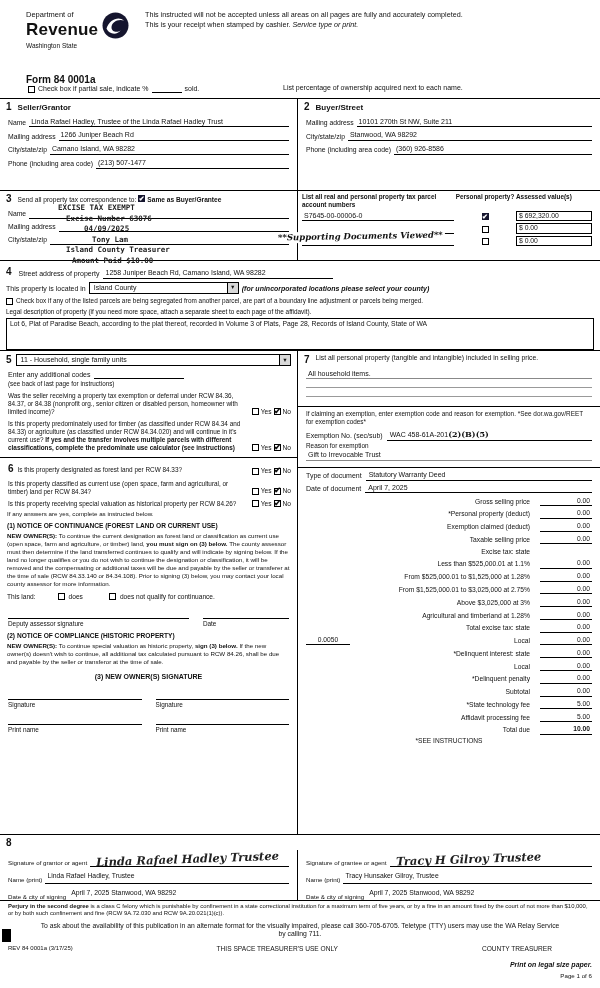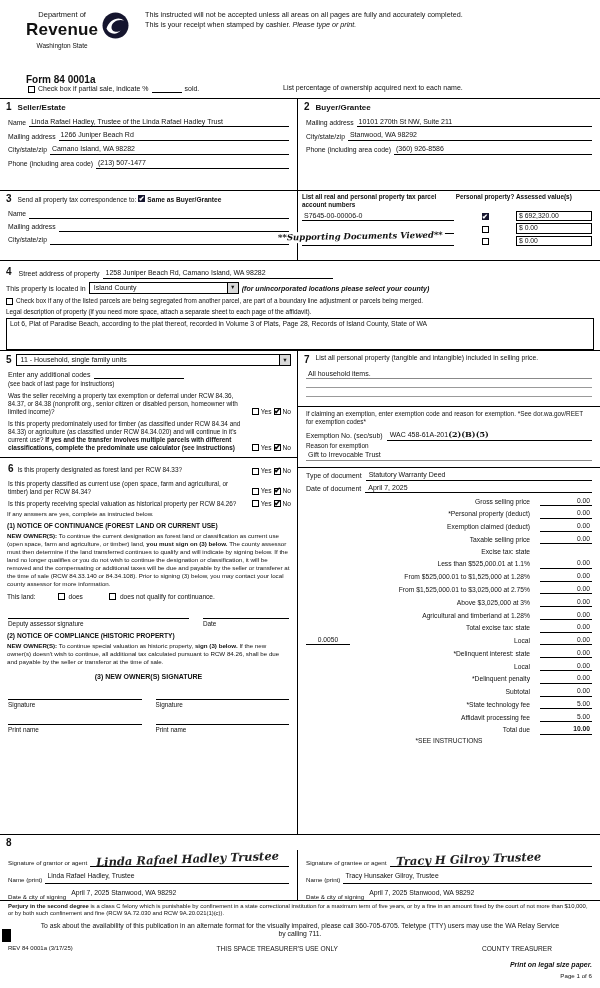--- a/index.html
+++ b/index.html
@@ -3,21 +3,21 @@
 <meta charset="utf-8">
 <style>
   *{margin:0;padding:0;box-sizing:border-box;}
   html,body{background:#fff;}
   .page{width:600px;height:988px;background:#fff;color:#111;position:relative;overflow:hidden;
         font-family:"Liberation Sans",sans-serif;font-size:7px;line-height:1.25;}
   b{font-weight:bold;}
   
   .header{height:80px;position:relative;padding-top:8px;}
   .hleft{position:absolute;left:26px;top:10px;width:125px;}
-  .agency-row{display:flex;align-items:flex-start;gap:4px;text-align:center;}
+  .agency-row{display:flex;align-items:flex-start;gap:4px;}
   .dept-small{font-size:7.5px;}
   .dept-big{font-size:17px;font-weight:bold;letter-spacing:.2px;}
   .dept-state{font-size:6.5px;margin-top:1px;}
   .logo{margin-top:2px;}
   .form-number{font-size:10px;font-weight:bold;margin-top:24px;}
   .hright{position:absolute;left:145px;top:8px;width:440px;}
   .title{font-size:15px;font-weight:bold;}
   .title-ref{font-size:7.5px;margin-left:4px;}
   .hnote{font-size:7.2px;margin-top:1.5px;}
   
@@ -142,39 +142,39 @@
           <svg width="27" height="27" viewBox="0 0 27 27">
               <circle cx="13.5" cy="13.5" r="13" fill="#15152e"></circle>
               <path d="M4.5 16.5 C7.5 7,17 4,22 8.5 C15.5 6.5,9.5 10.5,9.5 15.5 C9.5 19.5,15 21.5,18.8 18.2 C14.5 24,6.5 21.8,4.5 16.5 Z" fill="#fff"></path>
             </svg>
         </div>
       </div>
       <div class="form-number">Form 84 0001a</div>
     </div>
     <div class="hright">
       <div class="hnote">This instructed will not be accepted unless all areas on all pages are fully and accurately completed.</div>
-      <div class="hnote"><span>This is your receipt when stamped by cashier.</span> <i>Please type or print.</i></div>
+      <div class="hnote"><span>This is your receipt when stamped by cashier.</span> <i>Service type or print.</i></div>
     </div>
   </div>
 
   <div class="partial-row">
     <span class="checkbox">
         <span class="mk"></span>
       </span>
     <span>Check box if partial sale, indicate %</span>
     <span class="fill" style="width:30px"></span>
     <span>sold.</span>
     <span class="partial-right">List percentage of ownership acquired next to each name.</span>
   </div>
 
   <div class="row cols" id="row12">
     <div class="col-l">
       <div class="sechead">
           <span class="secnum">1</span>
-          <b class="sectitle">Seller/Estate</b>
+          <b class="sectitle">Seller/Grantor</b>
         </div>
       <div class="field">
           <span class="flabel">Name</span>
           <span class="fvalue">Linda Rafael Hadley, Trustee of the Linda Rafael Hadley Trust</span>
         </div>
       <div class="field">
           <span class="flabel">Mailing address</span>
           <span class="fvalue">1266 Juniper Beach Rd</span>
         </div>
       <div class="field">
@@ -182,21 +182,21 @@
           <span class="fvalue">Camano Island, WA 98282</span>
         </div>
       <div class="field">
           <span class="flabel">Phone (including area code)</span>
           <span class="fvalue">(213) 507-1477</span>
         </div>
     </div>
     <div class="col-r">
       <div class="sechead">
           <span class="secnum">2</span>
-          <b class="sectitle">Buyer/Grantee</b>
+          <b class="sectitle">Buyer/Street</b>
         </div>
       <div class="field">
           <span class="flabel">Mailing address</span>
           <span class="fvalue">10101 270th St NW, Suite 211</span>
         </div>
       <div class="field">
           <span class="flabel">City/state/zip</span>
           <span class="fvalue">Stanwood, WA 98292</span>
         </div>
       <div class="field">
@@ -221,20 +221,28 @@
           <span class="fvalue"></span>
         </div>
       <div class="field">
           <span class="flabel">Mailing address</span>
           <span class="fvalue"></span>
         </div>
       <div class="field">
           <span class="flabel">City/state/zip</span>
           <span class="fvalue"></span>
         </div>
+      <div class="stamp">
+        <div>EXCISE TAX EXEMPT</div>
+        <div>Excise Number 63076</div>
+        <div>04/09/2025</div>
+        <div>Tony Lam</div>
+        <div>Island County Treasurer</div>
+        <div>Amount Paid $10.00</div>
+      </div>
     </div>
     <div class="col-r">
       <div class="prow phead">
         <span class="pc1">List all real and personal property tax parcel account numbers</span>
         <span class="pc2">Personal property?</span>
         <span class="pc3">Assessed value(s)</span>
       </div>
       <div class="prow">
         <span class="pc1 pnum">S7645-00-00006-0</span>
         <span class="pc2"><span class="checkbox filled"><span class="mk">✔</span></span></span>

